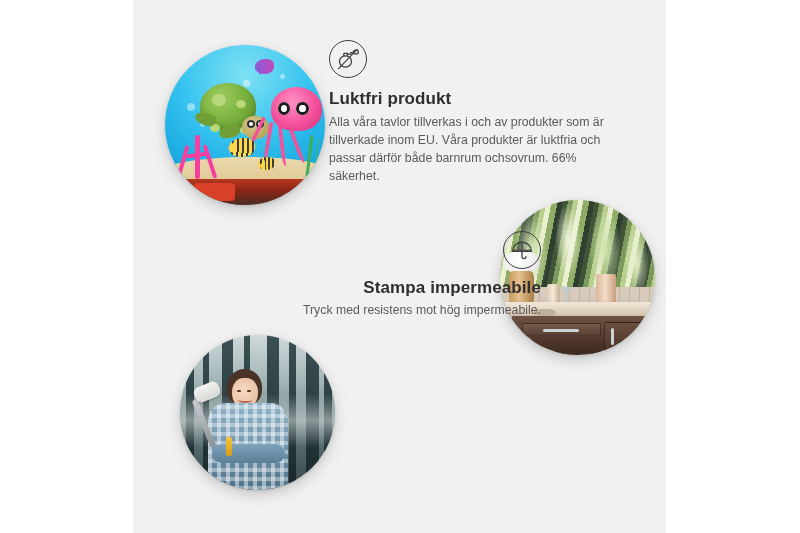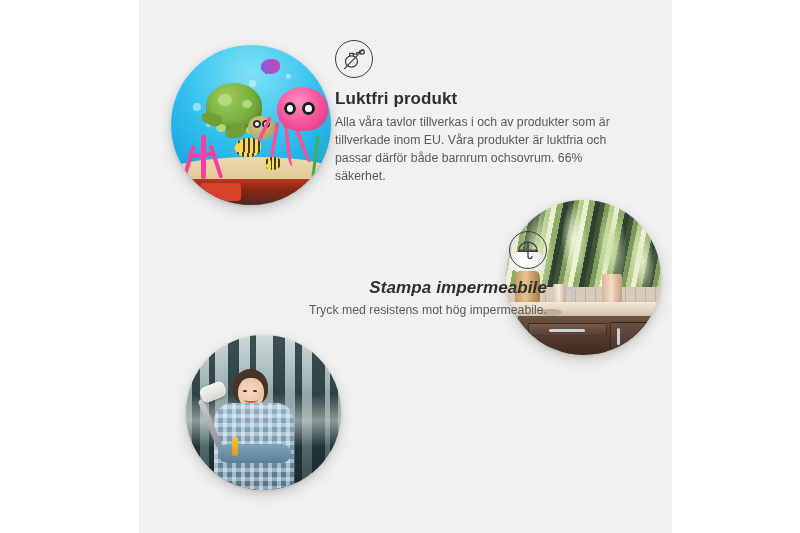--- a/index.html
+++ b/index.html
@@ -12,21 +12,21 @@
   }
 
   
   #stage{
     position:relative;
     width:800px; height:533px;
     background:#ffffff;
   }
   #panel{
     position:absolute;
-    left:139px; top:0;
+    left:133px; top:0;
     width:533px; height:533px;
     background:#f1f1f1;
     overflow:hidden;
   }
 
   
   .circle{
     position:absolute;
     border-radius:50%;
     overflow:hidden;
@@ -315,21 +315,21 @@
   }
 
   
   #feat-odour{ left:196px; top:40px; width:300px; text-align:left; }
   #feat-odour .icon-ring{ margin-bottom:10px; }
   #feat-odour .f-title{ margin-bottom:5px; }
 
   
   #feat-water{ left:78px; top:231px; width:330px; text-align:right; }
   #feat-water .icon-ring{ margin-left:auto; margin-bottom:8px; }
-  #feat-water .f-title{ margin-bottom:4px;font-style:italic; }
+  #feat-water .f-title{ margin-bottom:4px; }
 
   
   #feat-mount{ left:198px; top:396px; width:260px; text-align:left; }
   #feat-mount .icon-ring{ margin-bottom:9px; }
   #feat-mount .f-title{ margin-bottom:4px; }
 </style>
 </head>
 <body>
 
 <div id="stage">

